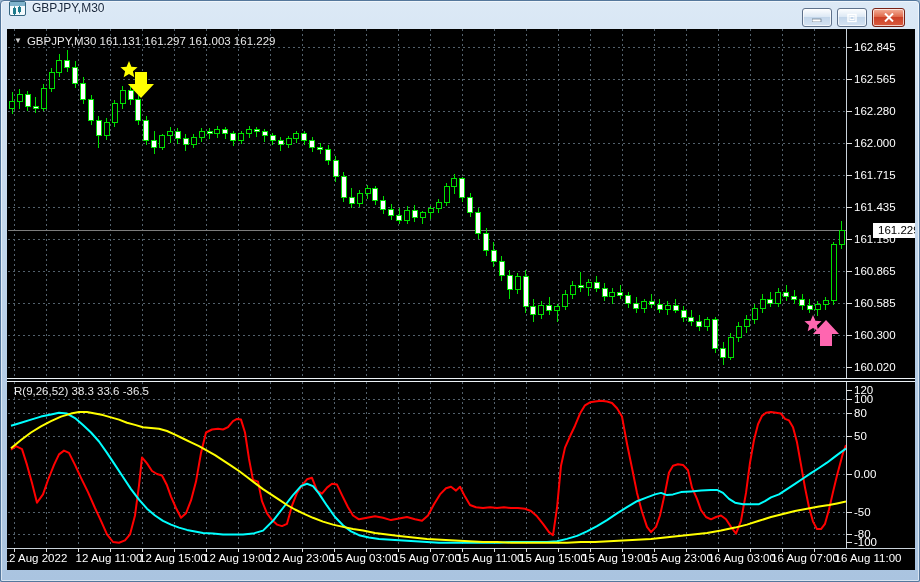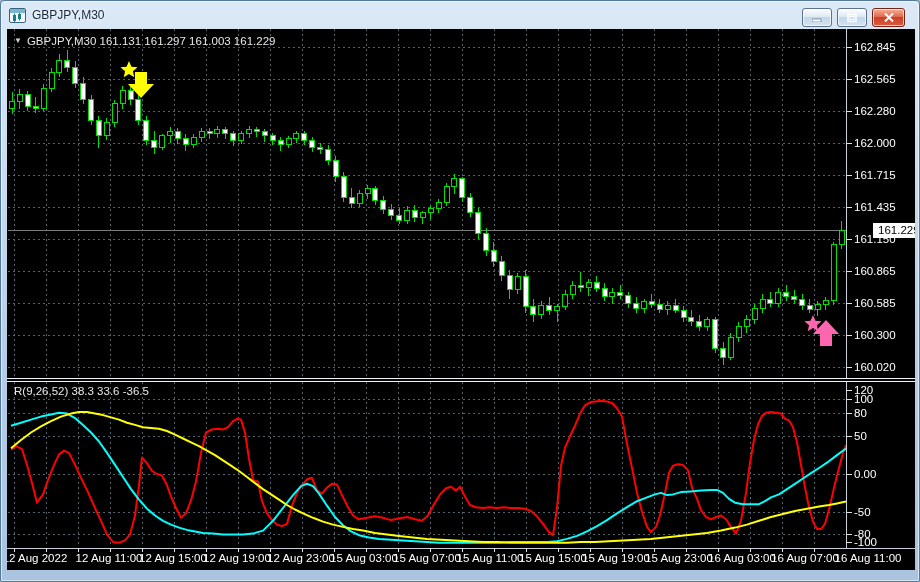--- a/index.html
+++ b/index.html
@@ -5,21 +5,21 @@
   html,body{margin:0;padding:0;background:#9fb8d0;font-family:"Liberation Sans",sans-serif;}
   *{box-sizing:border-box;}
   .window{
     position:relative;width:920px;height:582px;
     background:linear-gradient(#dce9f6,#b6cee7 60%,#aac4e0);
     border:1px solid #54779c;border-radius:4px 4px 2px 2px;
     box-shadow:inset 0 0 0 1px rgba(255,255,255,.55);
   }
   .titlebar{
     position:absolute;left:0;top:0;width:100%;height:28px;
-    display:flex;align-items:center;padding-left:8px;
+    display:flex;padding-left:8px;
   }
   .titlebar .ticon{width:17px;height:15px;margin-right:6px;flex:0 0 auto;}
   .titlebar .ttext{font-size:12px;color:#17263c;white-space:nowrap;text-shadow:0 0 3px #fff;}
   .controls{position:absolute;right:14px;top:7px;display:flex;gap:5px;}
   .wbtn{
     width:30px;height:19px;border-radius:3px;border:1px solid #5e718b;
     background:linear-gradient(#fdfeff,#dde9f5 45%,#c3d6ea 50%,#d5e3f2);
     display:flex;align-items:center;justify-content:center;padding:0;
     box-shadow:inset 0 0 0 1px rgba(255,255,255,.7);
   }

